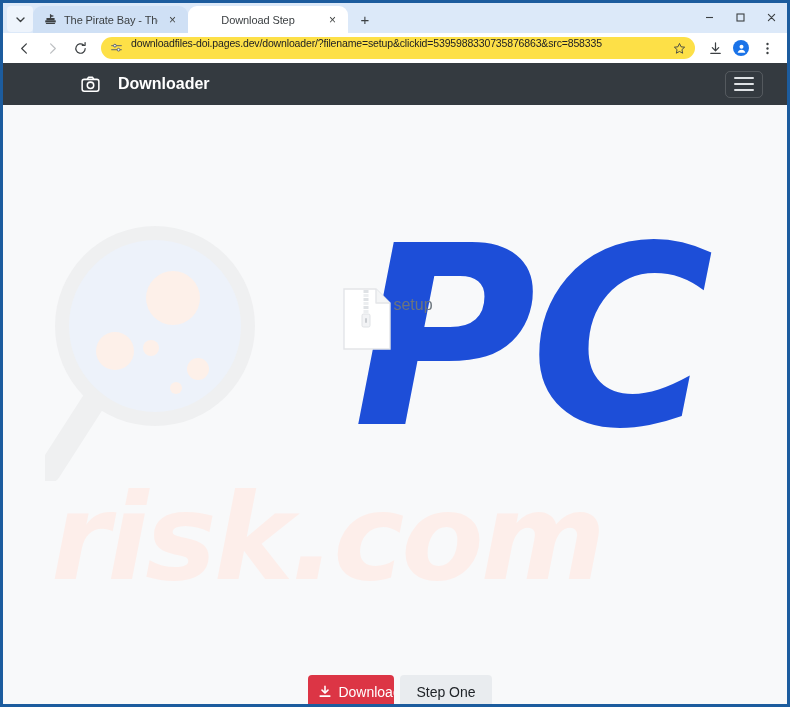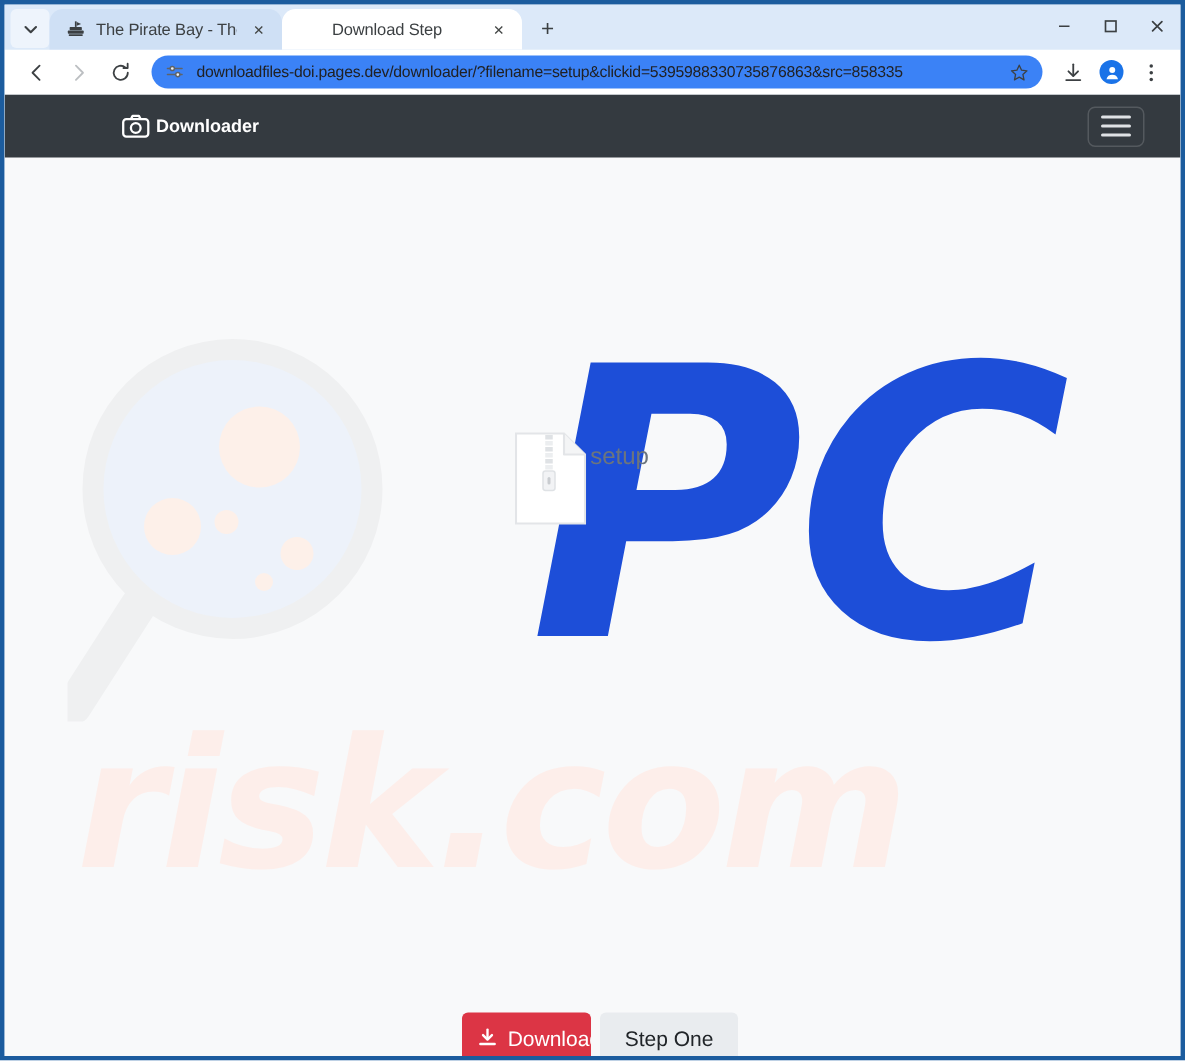--- a/index.html
+++ b/index.html
@@ -148,24 +148,23 @@
     justify-content: center;
     border-radius: 50%;
     color: #3c4043;
     flex: none;
   }
   .navbtn.disabled { color: #bcbfc2; }
   .omnibox {
     flex: 1;
     height: 22px;
     margin: 0 6px;
-    background: #3b82f6;
+    background: #fde047;
     border-radius: 11px;
     display: flex;
-    align-items: center;
     padding: 0 9px;
     box-sizing: border-box;
     gap: 8px;
     overflow: hidden;
   }
   .omnibox-url {
     flex: 1;
     font-size: 10.5px;
     color: #202124;
     white-space: nowrap;
@@ -208,23 +207,23 @@
     background: #343a40;
     display: flex;
     align-items: center;
     padding: 0 24px 0 78px;
     box-sizing: border-box;
     justify-content: space-between;
   }
   .brand {
     display: flex;
     align-items: center;
-    gap: 4px;
+    gap: 18px;
     color: #ffffff;
-    font-size: 12px;
+    font-size: 16px;
     font-weight: bold;
   }
   .brand-icon { display:flex; align-items:center; }
   .hamburger {
     width: 38px;
     height: 27px;
     border: 1px solid rgba(255,255,255,0.16);
     border-radius: 5px;
     display: flex;
     flex-direction: column;

